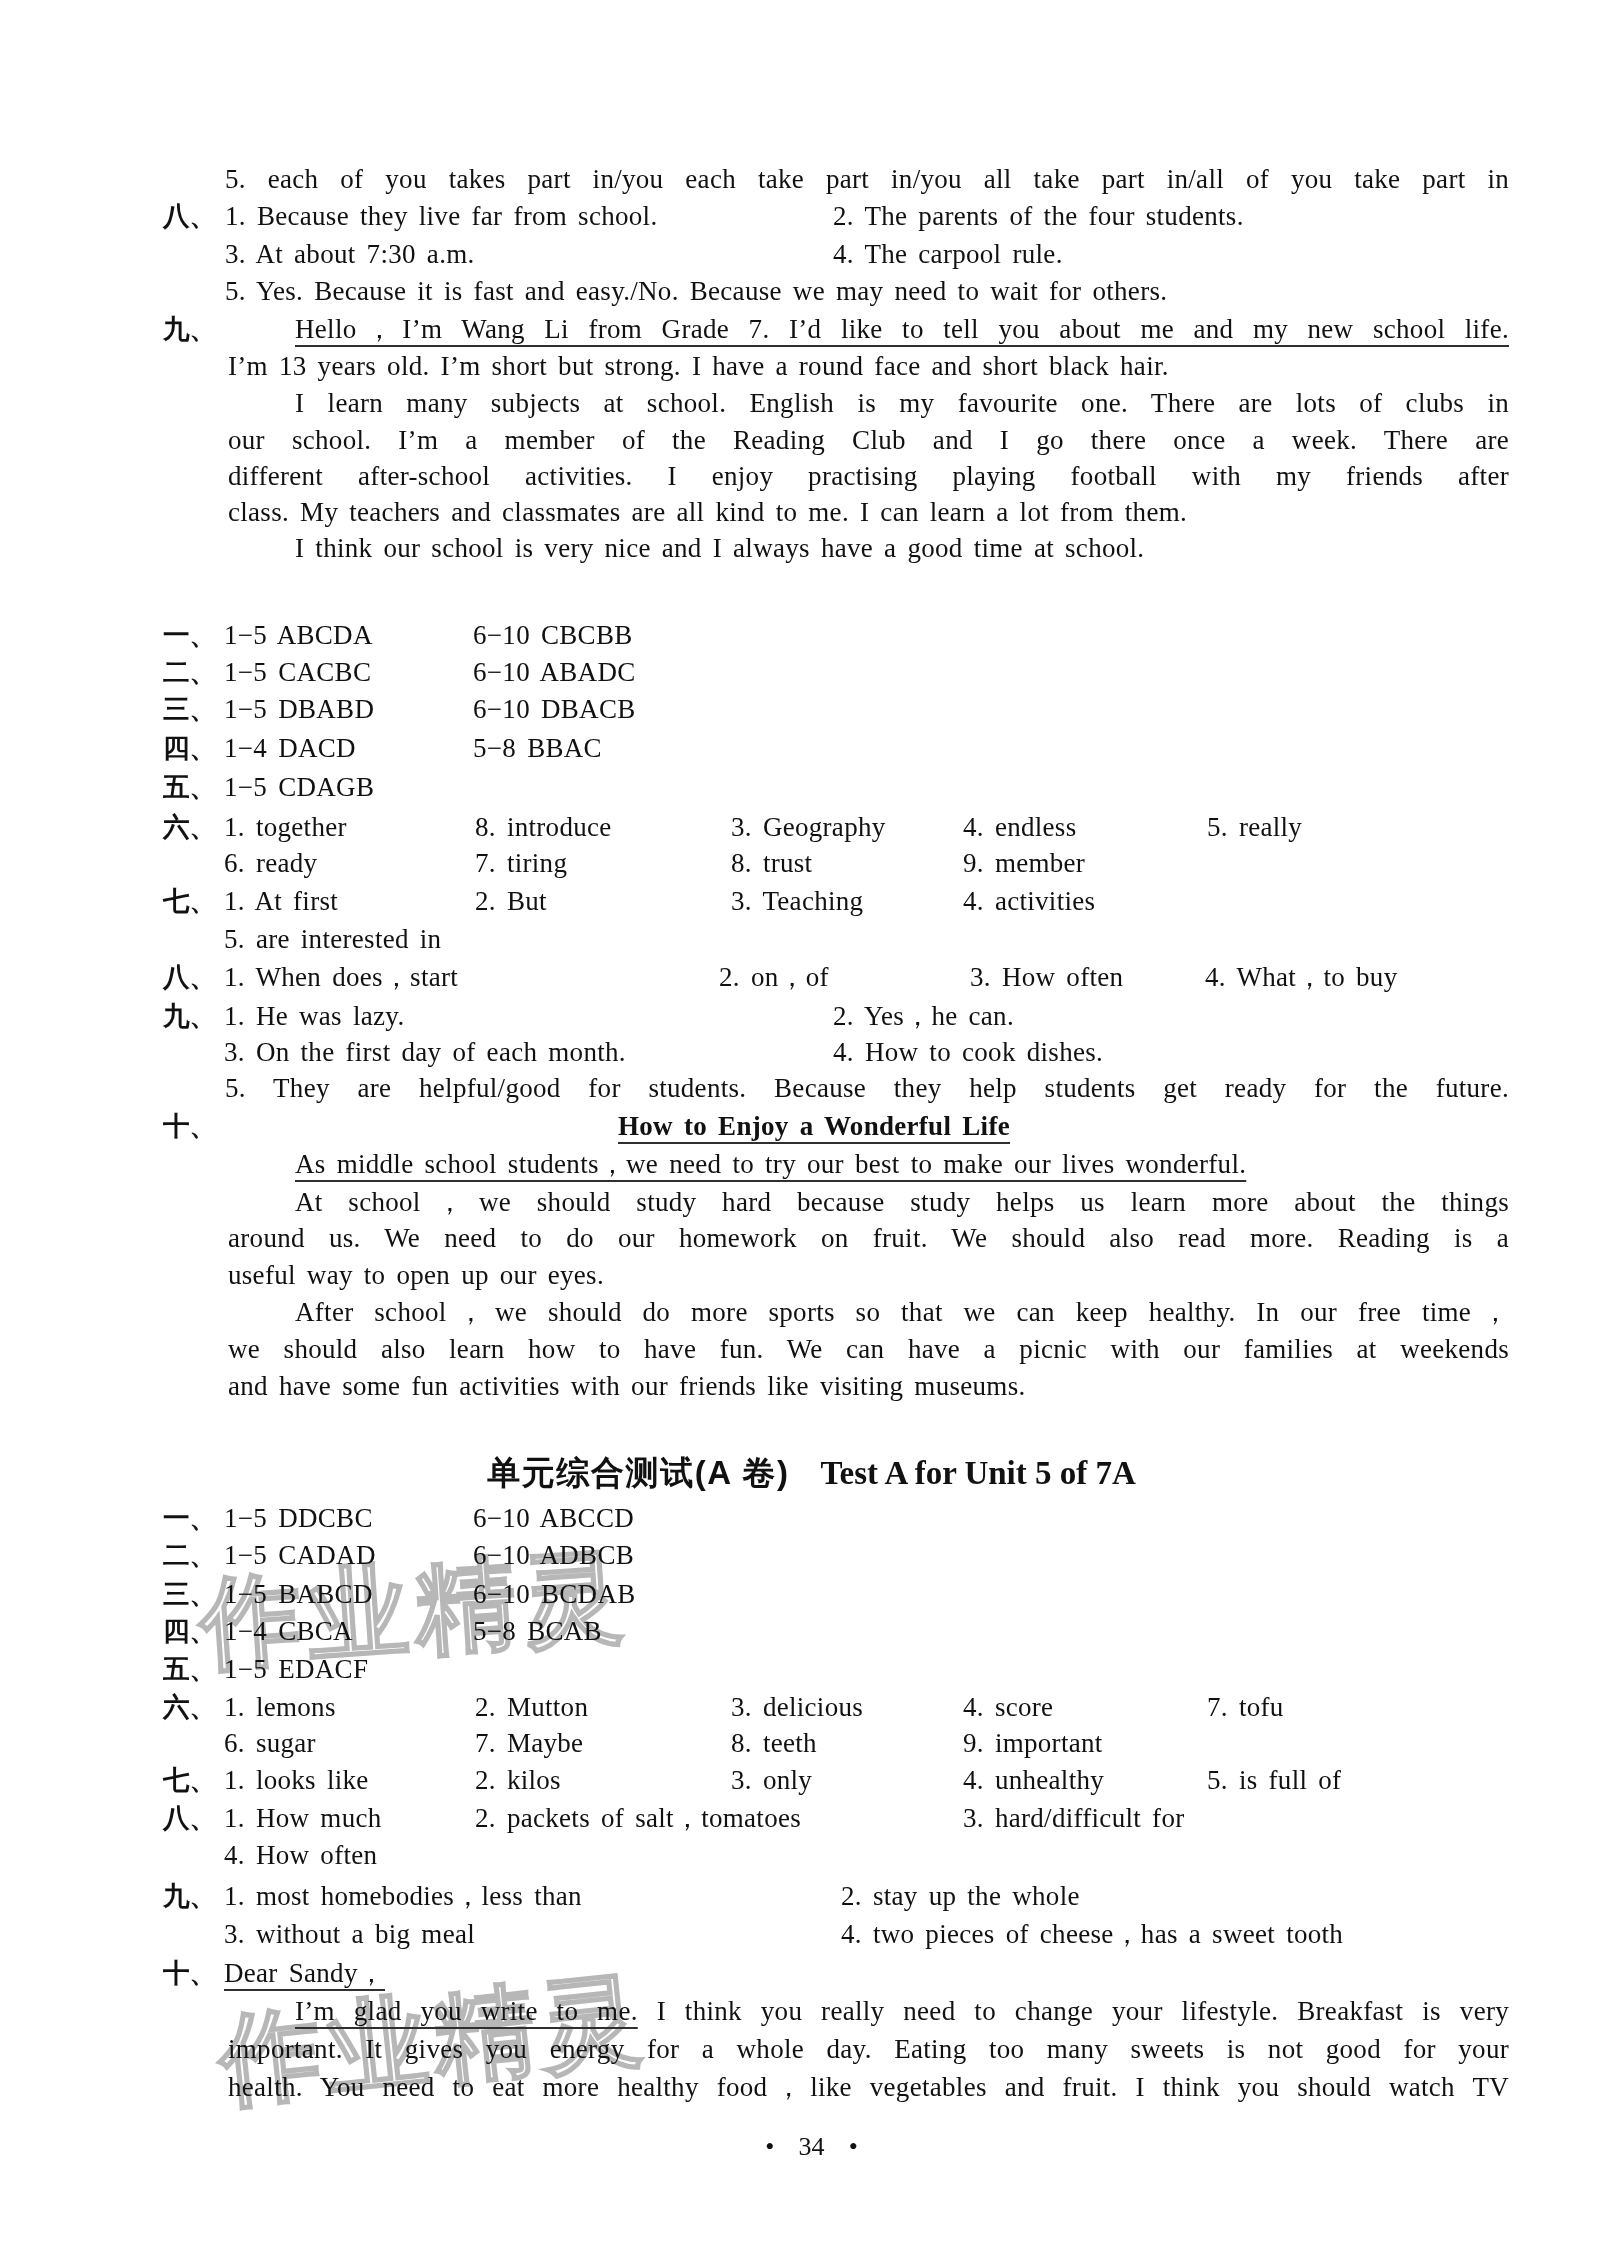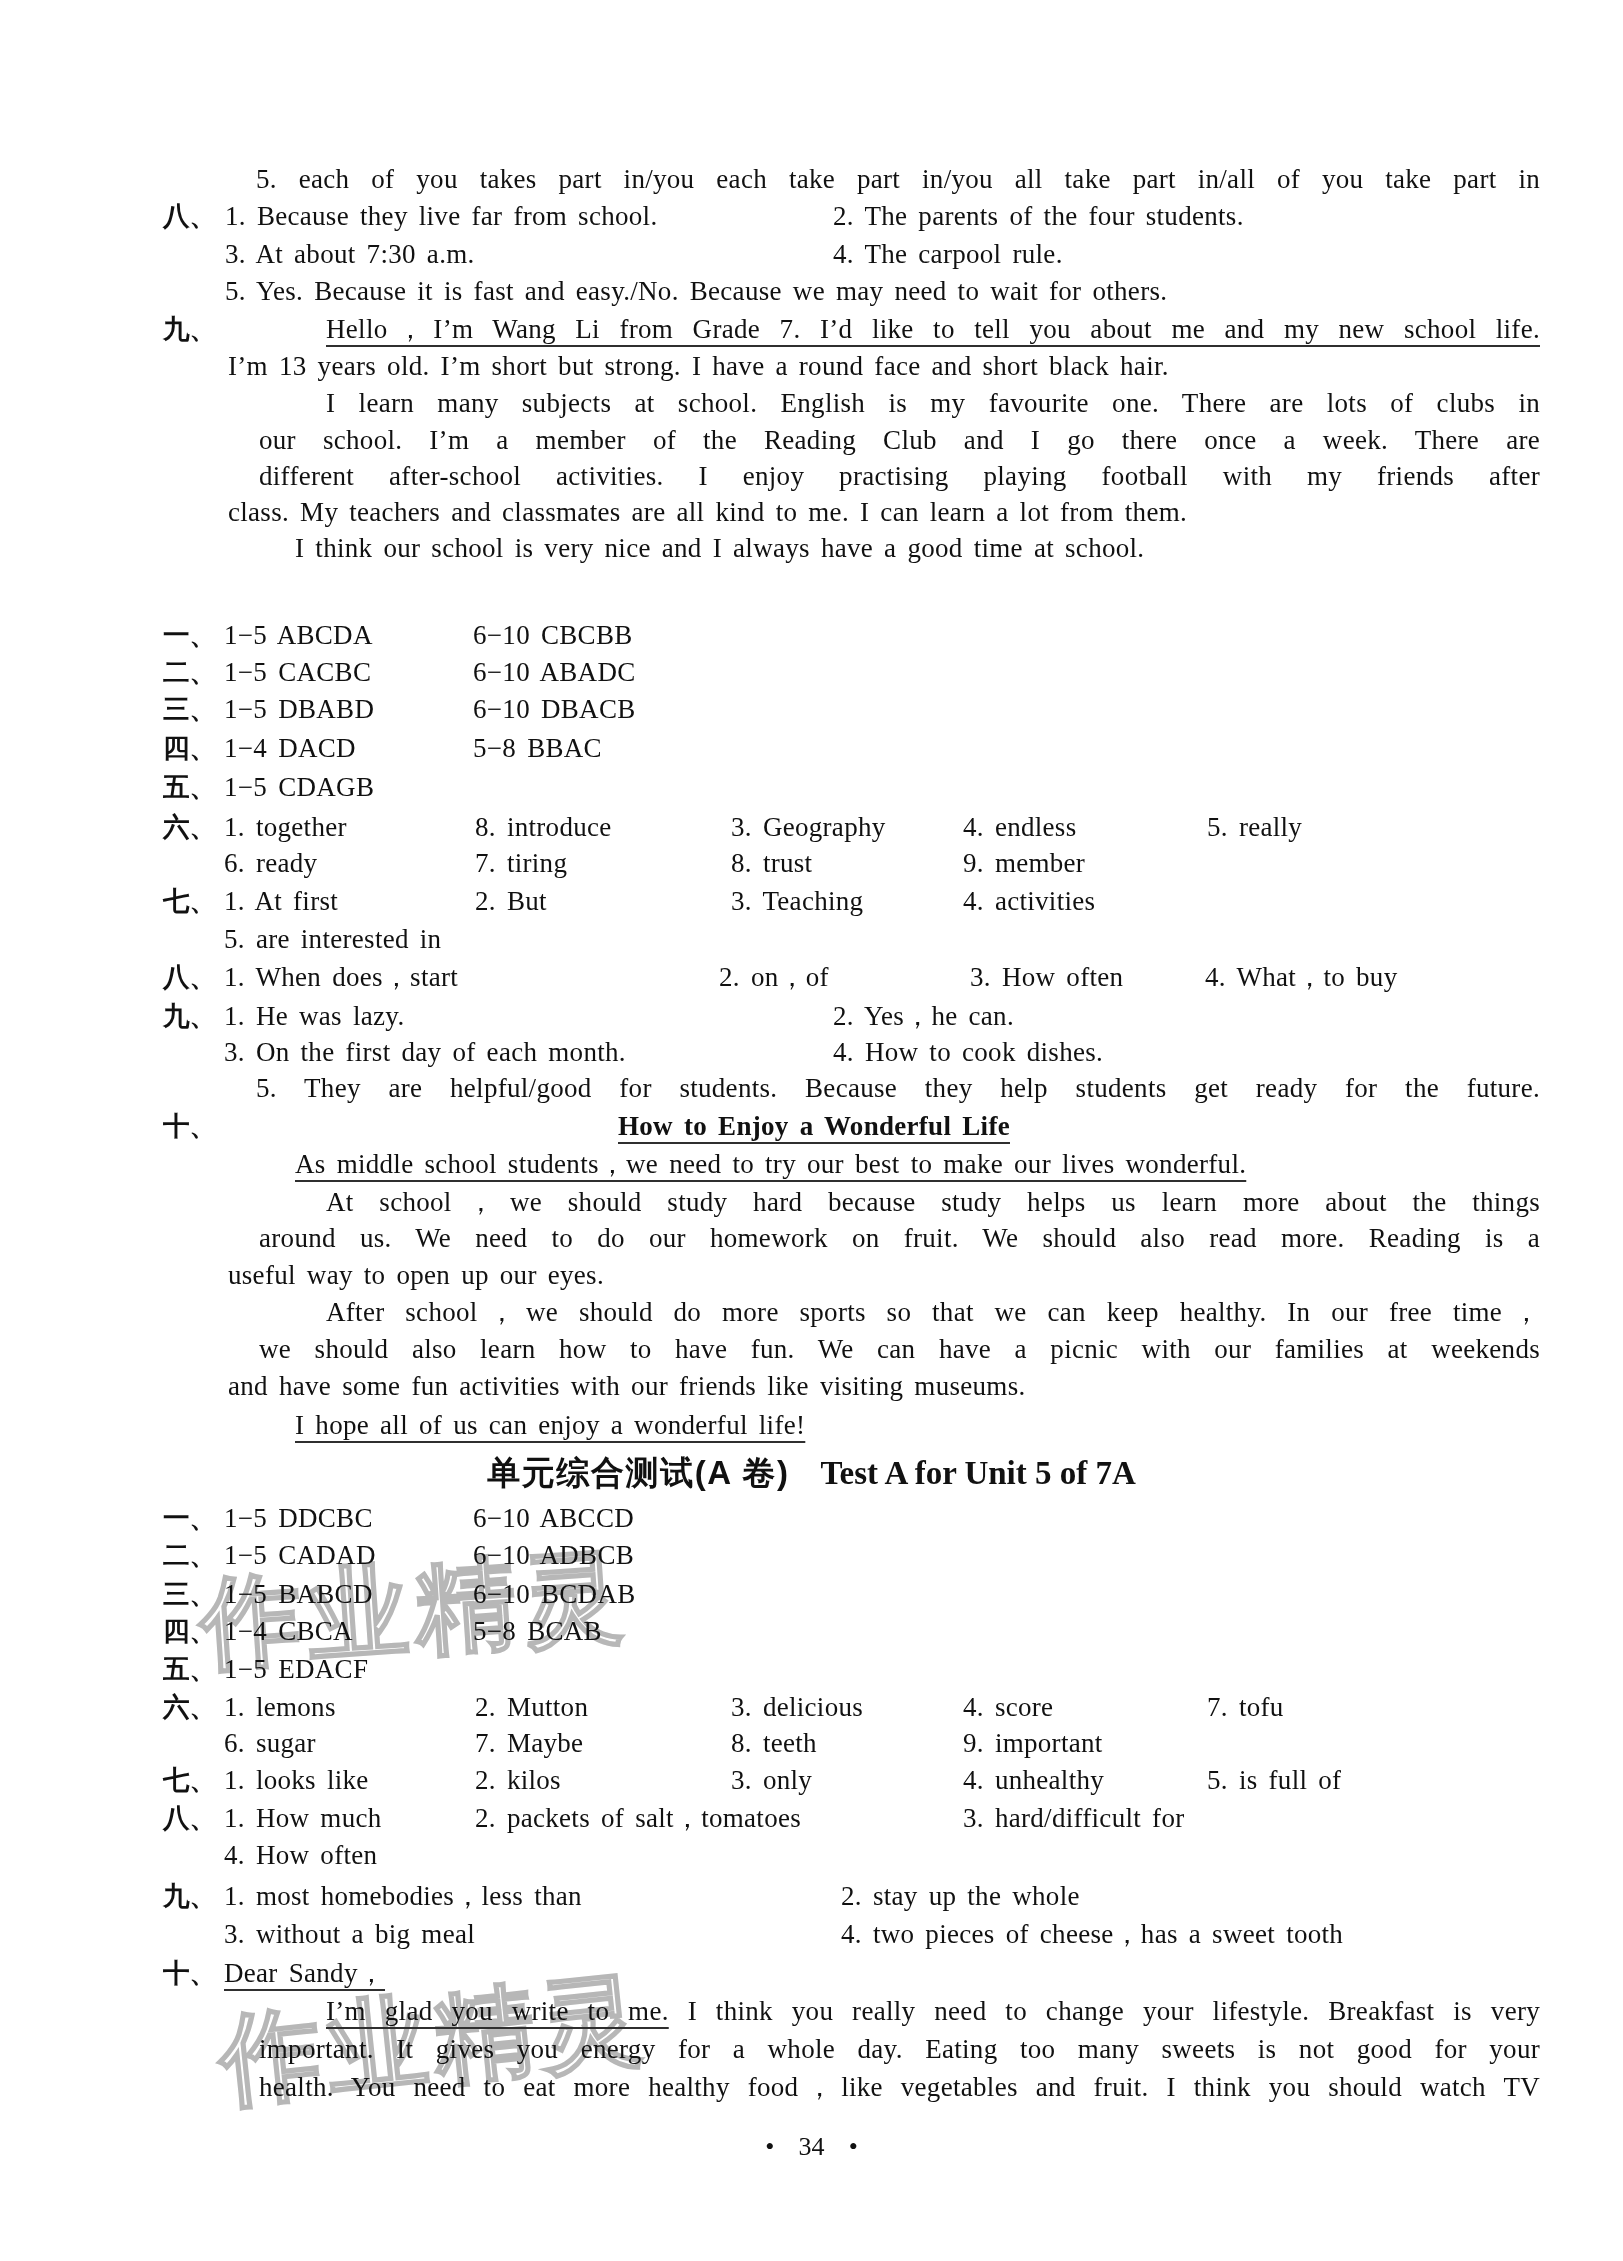--- a/index.html
+++ b/index.html
@@ -16,21 +16,20 @@
     position:absolute;left:0;top:0;width:100%;height:37px;
     line-height:37px;font-size:27px;letter-spacing:0.3px;word-spacing:4px;
     z-index:2;
   }
   .row > span,.row > div{position:absolute;top:0;white-space:nowrap;}
   .mk{left:163px;font-weight:bold;font-size:26.6px;letter-spacing:0;}
   .fill{
     white-space:normal !important;
     text-align:justify;text-align-last:justify;
     word-spacing:3.2px;
-    margin-left:31px;
   }
   .u{
     text-decoration:underline;
     text-decoration-thickness:2px;
     text-underline-offset:7.2px;
     text-decoration-color:#2f2f2f;
   }
   .h-mid{
     position:absolute;left:0;width:100%;text-align:center;
     font-weight:bold;font-size:35px;line-height:45px;
@@ -198,23 +197,20 @@
   </div>
   <div class="row" style="top:1294px">
     <div class="fill" style="left:295px;width:1214px">After school，we should do more sports so that we can keep healthy. In our free time，</div>
   </div>
   <div class="row" style="top:1331px">
     <div class="fill" style="left:228px;width:1281px">we should also learn how to have fun. We can have a picnic with our families at weekends</div>
   </div>
   <div class="row" style="top:1368px">
     <span style="left:228px">and have some fun activities with our friends like visiting museums.</span>
   </div>
-  <div class="row" style="top:1407px">
-    <span class="u" style="left:295px">I hope all of us can enjoy a wonderful life!</span>
-  </div>
 
   <div class="h-unit" style="top:1450px">
     <span class="cn">单元综合测试(A 卷)</span><span class="en">Test A for Unit 5 of 7A</span>
   </div>
 
   <div class="row" style="top:1500px">
     <span class="mk">一、</span>
     <span style="left:224px">1−5 DDCBC</span>
     <span style="left:473px">6−10 ABCCD</span>
   </div>

